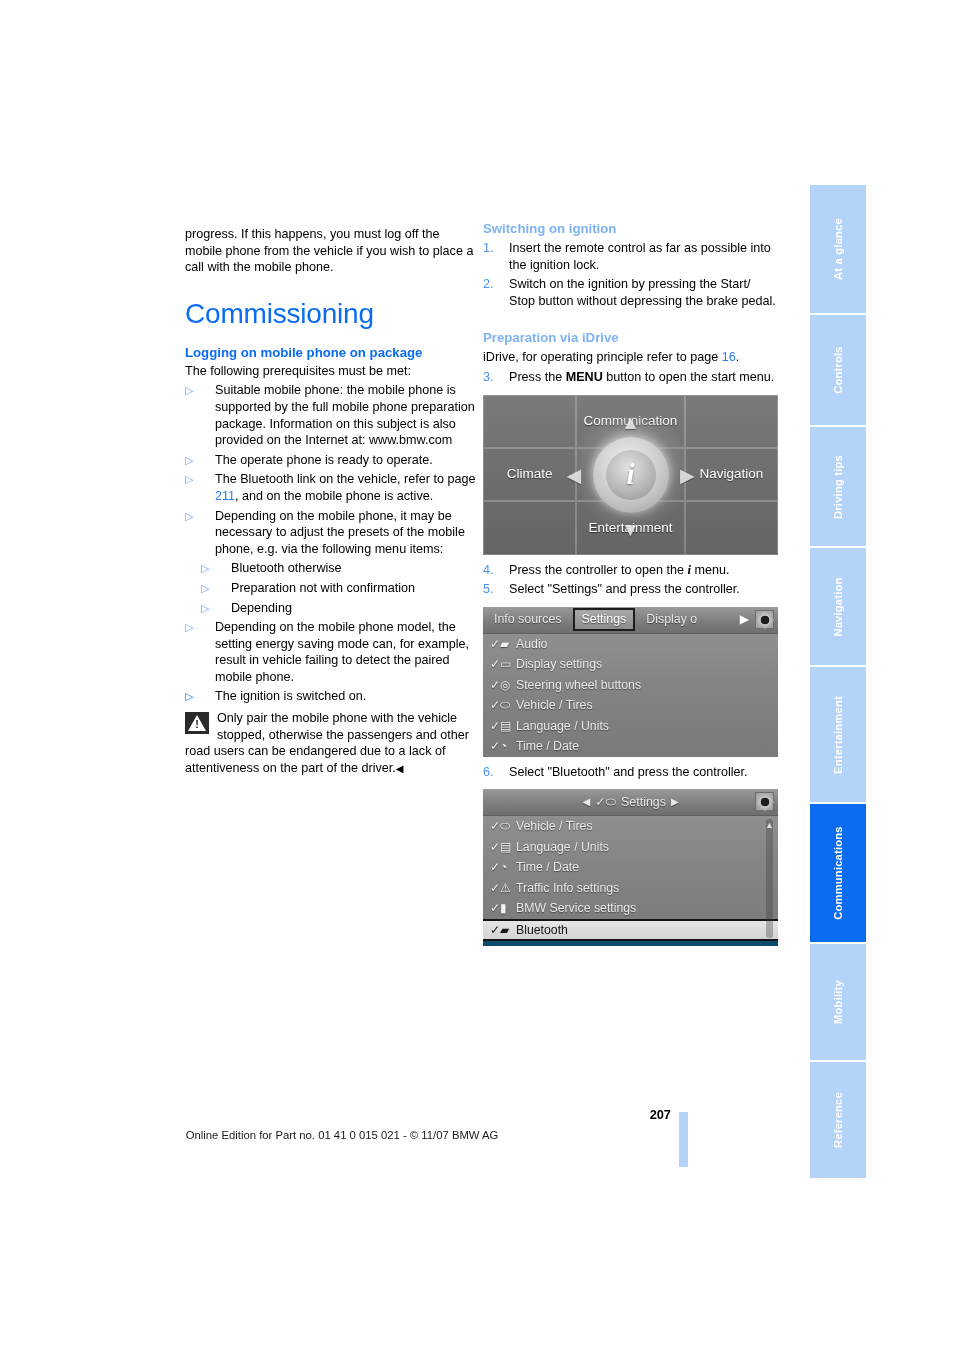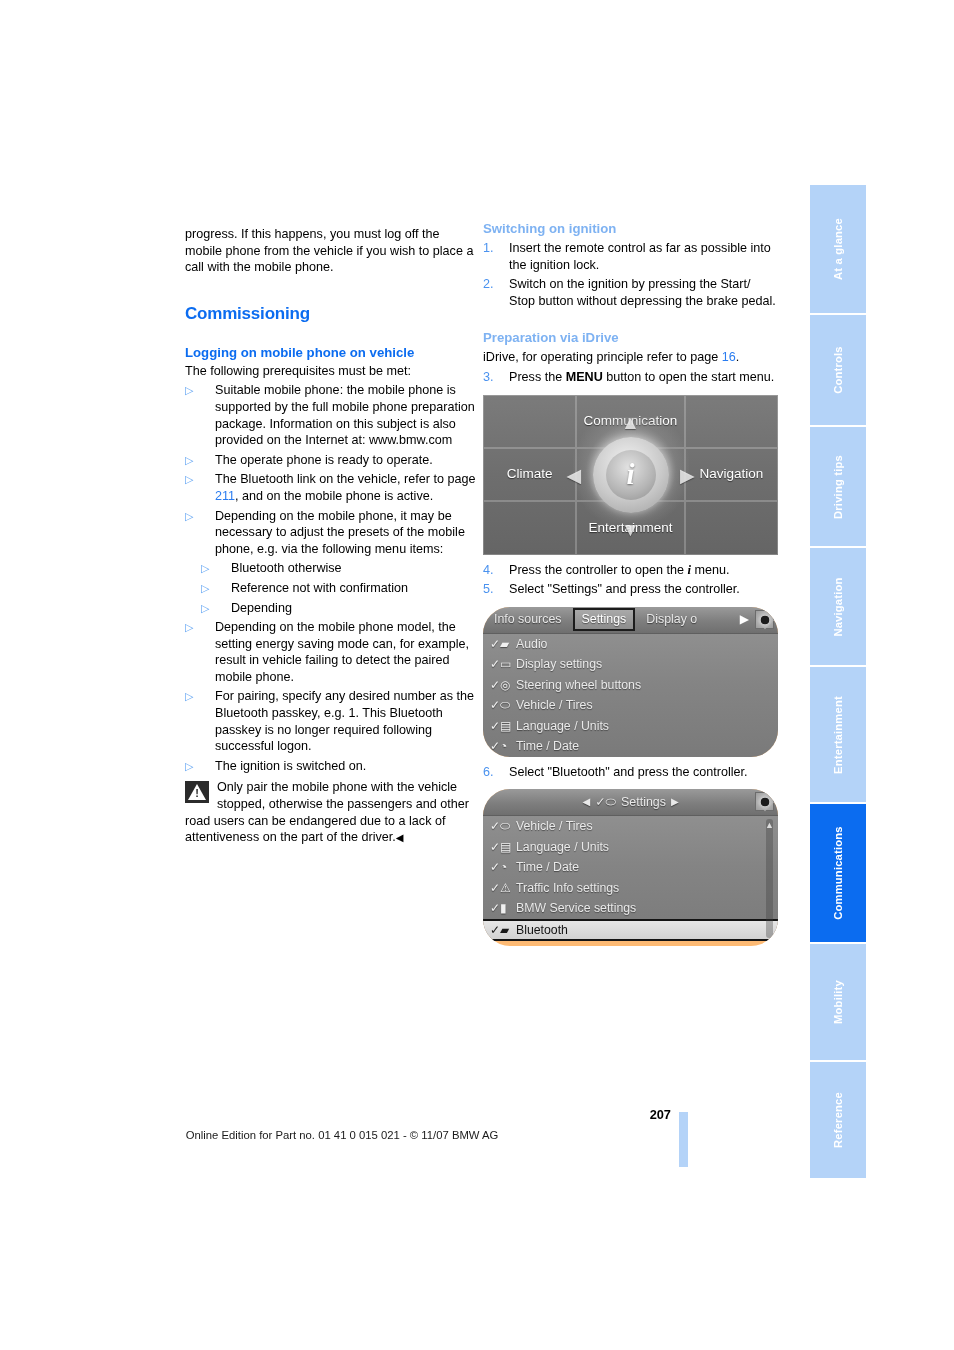--- a/index.html
+++ b/index.html
@@ -19,22 +19,22 @@
     line-height: 16.6px;
     color: #000;
   }
   .col-left  { left: 185px; top: 226px; }
   .col-right { left: 483px; top: 220px; }
 
   p.body { margin-bottom: 0; }
 
   h1.sec-title {
     color: #0b6cf0;
-    font-size: 17px;
-    font-weight: bold;
+    font-size: 28px;
+    font-weight: normal;
     letter-spacing: -0.2px;
     margin: 26px 0 18px 0;
     line-height: 24px;
   }
   h2.sub-title {
     color: #0b6cf0;
     font-size: 13.2px;
     font-weight: bold;
     margin: 0 0 2px 0;
     line-height: 17px;
@@ -174,21 +174,21 @@
     font-family: "Liberation Serif", serif;
     text-shadow: 0 1px 2px rgba(0,0,0,0.45);
   }
   .chev { position: absolute; color: rgba(255,255,255,0.78); font-size: 19px; line-height: 1; text-shadow: 0 1px 1px rgba(0,0,0,0.4); }
   .chev.up   { left: 50%; top: -4px;  transform: translateX(-50%); }
   .chev.down { left: 50%; bottom: -6px; transform: translateX(-50%); }
   .chev.left { left: -6px; top: 50%;  transform: translateY(-50%); }
   .chev.right{ right: -6px; top: 50%; transform: translateY(-50%); }
 
   
-  .shot-list { height: 150px; background: #fdba74; border-radius: 27px; }
+  .shot-list { height: 150px; background: #0c4a6e; }
   .shot-list.tall { height: 157px; }
   .barbg {
     height: 27px;
     background: linear-gradient(180deg,#9a9a9a 0%,#7e7e7e 55%,#6f6f6f 100%);
     display: flex; align-items: center;
     border-bottom: 1px solid #5f5f5f;
     padding: 0 4px;
   }
   .tab {
     color: #e8e8e8; font-size: 12.4px;
@@ -298,21 +298,21 @@
 <body>
 
 <div class="page">
 
   <div class="col col-left">
 
     <p class="body">progress. If this happens, you must log off the mobile phone from the vehicle if you wish to place a call with the mobile phone.</p>
 
     <h1 class="sec-title">Commissioning</h1>
 
-    <h2 class="sub-title">Logging on mobile phone on vehicle</h2>
+    <h2 class="sub-title">Logging on mobile phone on package</h2>
 
     <p class="body">The following prerequisites must be met:</p>
 
     <ul class="bullets">
       <li>
         <span class="tri">▷</span>
         <span>Suitable mobile phone: the mobile phone is supported by the full mobile phone preparation package. Information on this subject is also provided on the Internet at: www.bmw.com</span>
       </li>
       <li>
         <span class="tri">▷</span>
@@ -328,36 +328,35 @@
       </li>
     </ul>
 
     <ul class="bullets inner">
       <li>
         <span class="tri">▷</span>
         <span>Bluetooth otherwise</span>
       </li>
       <li>
         <span class="tri">▷</span>
-        <span>Reference not with confirmation</span>
+        <span>Preparation not with confirmation</span>
       </li>
       <li>
         <span class="tri">▷</span>
         <span>Depending</span>
       </li>
     </ul>
 
     <ul class="bullets">
       <li>
         <span class="tri">▷</span>
         <span>Depending on the mobile phone model, the setting energy saving mode can, for example, result in vehicle failing to detect the paired mobile phone.</span>
       </li>
       <li>
         <span class="tri">▷</span>
-        <span>For pairing, specify any desired number as the Bluetooth passkey, e.g. 1. This Bluetooth passkey is no longer required following successful logon.</span>
       </li>
       <li>
         <span class="tri">▷</span>
         <span>The ignition is switched on.</span>
       </li>
     </ul>
 
     <div class="warn">
       <span class="warn-icon">
         <span class="tri-shape"></span>

